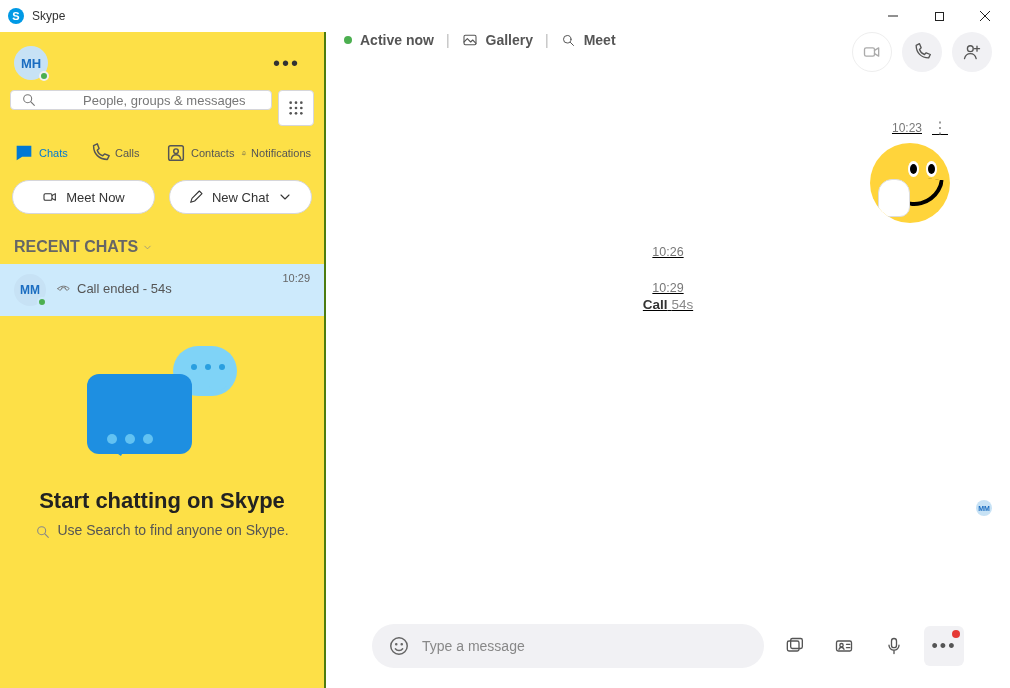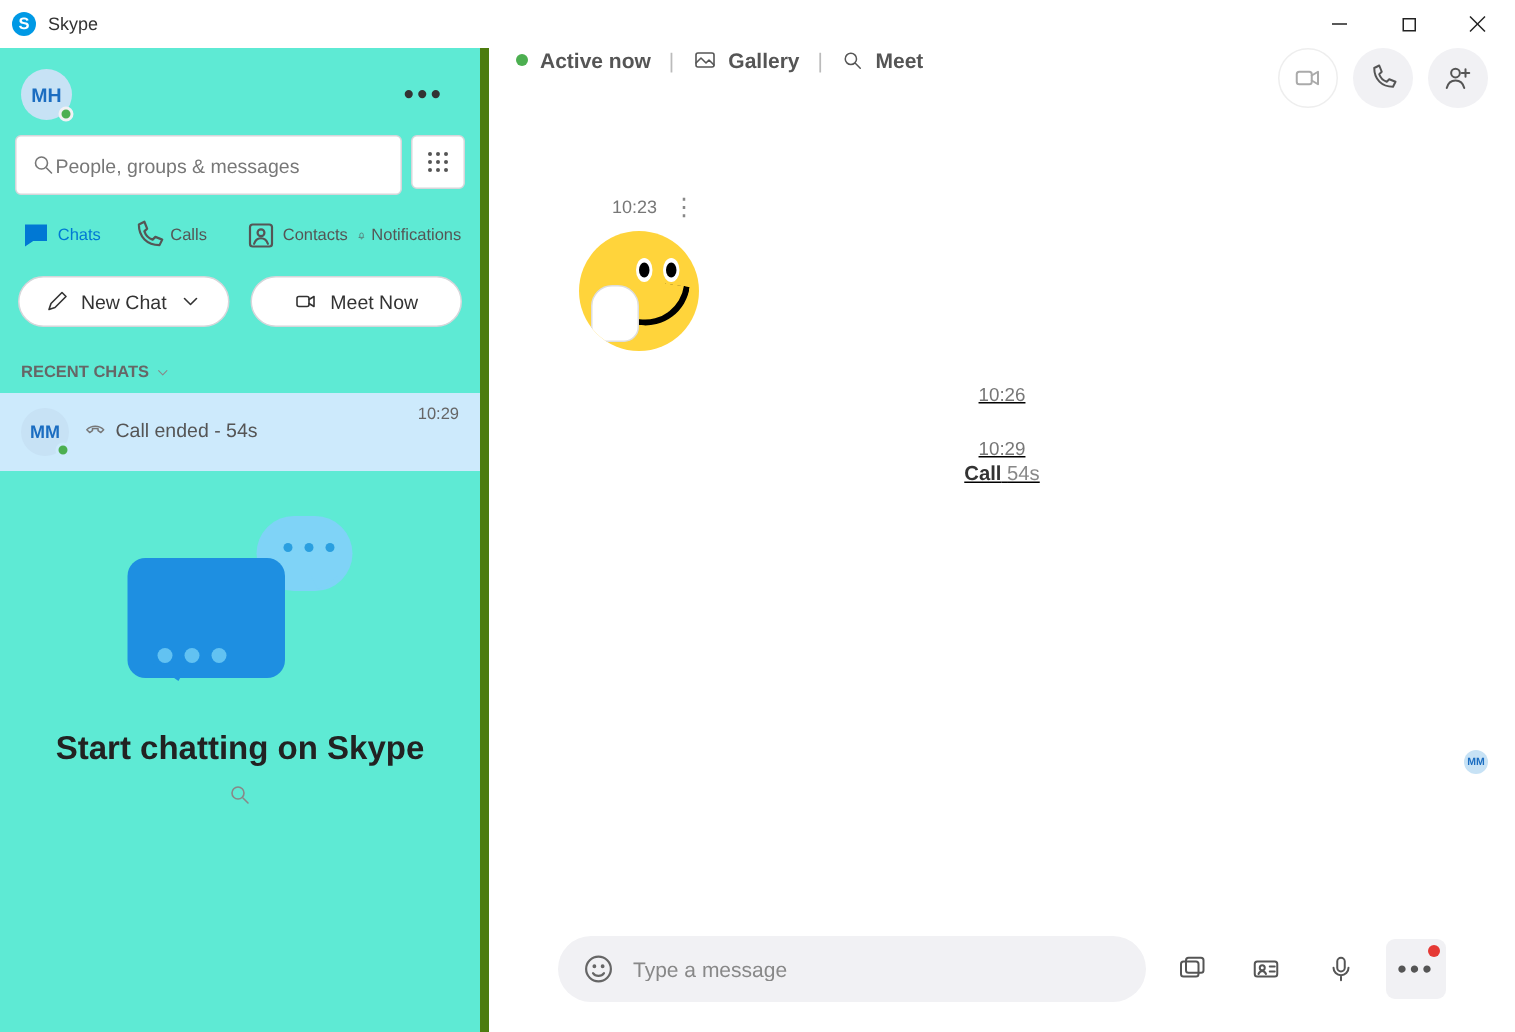--- a/index.html
+++ b/index.html
@@ -9,41 +9,41 @@
   .titlebar { height: 32px; display: flex; align-items: center; padding: 0 2px 0 8px; background:#fff; }
   .titlebar .app-icon { width: 16px; height: 16px; border-radius: 50%; background:#0099e5; color:#fff; font-size:11px; font-weight:bold; display:flex; align-items:center; justify-content:center; margin-right:8px;}
   .titlebar .title { font-size: 12px; color:#333; }
   .titlebar .spacer { flex: 1; }
   .winbtn { width: 46px; height: 32px; display:flex; align-items:center; justify-content:center; }
   .winbtn svg { stroke:#222; }
 
   .app { display:flex; height: calc(688px - 32px); }
 
   
-  .sidebar { width: 326px; background:#5eead4; display:flex; flex-direction:column; border-right:6px solid #4d7c0f;}
+  .sidebar { width: 326px; background:#fde047; display:flex; flex-direction:column; border-right:2px solid #4d7c0f;}
   .profile-row { display:flex; align-items:center; padding:14px 16px 10px 14px; }
   .avatar { width:34px; height:34px; border-radius:50%; background:#c7e2f5; color:#1b6dc1; font-size:13px; font-weight:600; display:flex; align-items:center; justify-content:center; position:relative;}
   .avatar.small { width:32px; height:32px; font-size:12px;}
   .avatar.tiny { width:16px; height:16px; font-size:7px; font-weight:700;}
   .presence { position:absolute; bottom:-1px; right:-1px; width:10px; height:10px; border-radius:50%; background:#4caf50; border:2px solid #f1f1f4;}
   .profile-row .dots { margin-left:auto; font-size:20px; letter-spacing:2px; color:#333; padding:4px 8px;}
   .search-row { display:flex; padding:0 10px 10px 10px; gap:6px;}
-  .search-box { flex:1; display:flex; align-items:center; background:#fff; border:1px solid #d6d6da; border-radius:4px; padding:0 10px; height:40px;}
+  .search-box { flex:1; display:flex; align-items:center; background:#fff; border:1px solid #d6d6da; border-radius:4px; padding:0 10px; height:20px;gap:46px;}
   .search-box input { border:none; outline:none; flex:1; font-size:13px; color:#333; background:transparent;}
   .search-box input::placeholder { color:#777; }
   .dialpad-btn { width:36px; height:36px; background:#fff; border:1px solid #d6d6da; border-radius:4px; display:flex; align-items:center; justify-content:center;}
   .dialpad-btn svg circle { fill:#555;}
   .nav-tabs { display:flex; justify-content:space-around; padding:6px 10px 10px 10px;}
   .nav-tab { display:flex; align-items:center; gap:4px; font-size:11px; color:#555; width:70px;}
   .nav-tab.active { color:#0078d4;}
   .nav-tab svg { width:22px; height:22px; }
   .action-row { display:flex; gap:14px; padding:6px 12px 16px 12px;}
   .pill { flex:1; height:34px; background:#fff; border:1px solid #d6d6da; border-radius:17px; display:flex; align-items:center; justify-content:center; gap:8px; font-size:13px; color:#333;}
   .pill svg { width:16px; height:16px;}
-  .section-header { padding:8px 14px; font-size:11px; color:#666; font-weight:600; display:flex; align-items:center; gap:4px;}
+  .section-header { padding:8px 14px; font-size:16px; color:#666; font-weight:600; display:flex; align-items:center; gap:4px;}
   .chat-item { display:flex; align-items:flex-start; padding:10px 14px; gap:10px; position:relative;}
   .chat-item.selected { background:#cdeafc;}
   .chat-body { flex:1; min-width:0;}
   .chat-preview { font-size:13px; color:#555; display:flex; align-items:center; gap:6px; margin-top:7px;}
   .chat-time { font-size:11px; color:#666; position:absolute; top:8px; right:14px;}
   .promo { flex:1; display:flex; flex-direction:column; align-items:center; text-align:center; padding:30px 30px 0 30px; overflow: hidden;}
   .promo h2 { font-size:22px; font-weight:700; color:#222; margin-top:22px;}
   .promo p { font-size:14px; color:#555; margin-top:8px; display:flex; align-items:flex-start; gap:6px;}
   .promo .chat-illus { position:relative; width:150px; height:120px;}
   .bubble-big { position:absolute; width:105px; height:80px; background:#1e8fe1; border-radius:12px; left:0; top:28px;}
@@ -63,21 +63,21 @@
   .header-actions { margin-left:auto; display:flex; gap:10px;}
   .circ-btn { width:40px; height:40px; border-radius:50%; background:#f1f1f4; display:flex; align-items:center; justify-content:center; color:#555;}
   .circ-btn.white { background:#fff; border:1px solid #eee;}
   .circ-btn.rect { border-radius:6px; width:40px; height:40px; background:#fff;}
   .circ-btn.rect.gray { background:#f1f1f4;}
   .circ-btn svg { width:20px; height:20px;}
   .messages { flex:1; padding:0 60px; overflow:hidden; position:relative;}
   .day-sep { display:flex; align-items:center; gap:14px; margin-top:210px;}
   .day-sep hr { flex:1; border:none; border-top:1px solid #ddd;}
   .day-sep span { font-size:13px; color:#888;}
-  .msg-row { display:flex; justify-content:flex-start; align-items:flex-start; margin-top:18px; gap:10px;}
+  .msg-row { display:flex; justify-content:flex-end; align-items:flex-start; margin-top:8px; gap:10px;text-decoration:underline;}
   .msg-time { font-size:12px; color:#777;}
   .msg-menu { color:#888; padding:0 2px; font-size:16px;}
   .emoji { width:80px; height:80px; border-radius:50%; background:#ffd43b; position:relative; overflow:hidden; margin-top:6px;}
   .emoji .eye { position:absolute; width:11px; height:16px; background:#fff; border-radius:50%; top:18px;}
   .emoji .eye::after{ content:""; position:absolute; width:7px; height:10px; background:#000; border-radius:50%; top:3px; left:2px;}
   .emoji .eye.l{ left:38px;} .emoji .eye.r{ left:56px;}
   .emoji .mouth { position:absolute; width:44px; height:30px; border:4px solid #000; border-top:none; border-left:none; border-radius:0 0 40px 10px; top:34px; left:28px; transform:rotate(8deg);}
   .emoji .hand { position:absolute; width:32px; height:38px; background:#fff; border-radius:14px 14px 10px 10px; left:8px; bottom:6px; border:1px solid #ddd;}
   .call-event { text-align:center; margin-top:22px;text-decoration:underline;}
   .call-event .t { font-size:12.5px; color:#777;}
@@ -178,33 +178,33 @@
             <path d="M6 17h12l-1.5-2V10a4.5 4.5 0 10-9 0v5L6 17z"></path>
             <path d="M10 19a2 2 0 004 0"></path>
           </svg>
         <span>Notifications</span>
       </div>
     </div>
 
     <div class="action-row">
       <div class="pill">
         <svg viewBox="0 0 24 24" class="ico-stroke">
+            <rect x="3" y="7" width="12" height="10" rx="2"></rect>
+            <path d="M15 10l5-3v10l-5-3"></path>
+          </svg>
+        <span>Meet Now</span>
+      </div>
+      <div class="pill">
+        <svg viewBox="0 0 24 24" class="ico-stroke">
             <path d="M4 20l2-6L17 3l4 4L10 18l-6 2z"></path>
           </svg>
         <span>New Chat</span>
         <svg width="12" height="12" viewBox="0 0 24 24" class="ico-stroke">
             <path d="M6 9l6 6 6-6"></path>
           </svg>
-      </div>
-      <div class="pill">
-        <svg viewBox="0 0 24 24" class="ico-stroke">
-            <rect x="3" y="7" width="12" height="10" rx="2"></rect>
-            <path d="M15 10l5-3v10l-5-3"></path>
-          </svg>
-        <span>Meet Now</span>
       </div>
     </div>
 
     <div class="section-header">
       <span>RECENT CHATS</span>
       <svg width="11" height="11" viewBox="0 0 24 24" class="ico-stroke" style="color:#888">
           <path d="M6 9l6 6 6-6"></path>
         </svg>
     </div>
 
@@ -240,20 +240,21 @@
               <span></span>
             </div>
           </div>
       </div>
       <h2>Start chatting on Skype</h2>
       <p>
         <svg width="16" height="16" viewBox="0 0 24 24" class="ico-stroke" style="color:#888; flex-shrink:0; margin-top:2px;">
             <circle cx="10" cy="10" r="6"></circle>
             <line x1="15" y1="15" x2="20" y2="20"></line>
           </svg>
+        <span>Use Search to find anyone on Skype.</span>
       </p>
     </div>
   </div>
 
   <div class="main">
     <div class="main-header">
       <div class="header-tabs">
         <span class="active-dot"></span>
         <span>Active now</span>
         <span class="sep">|</span>

